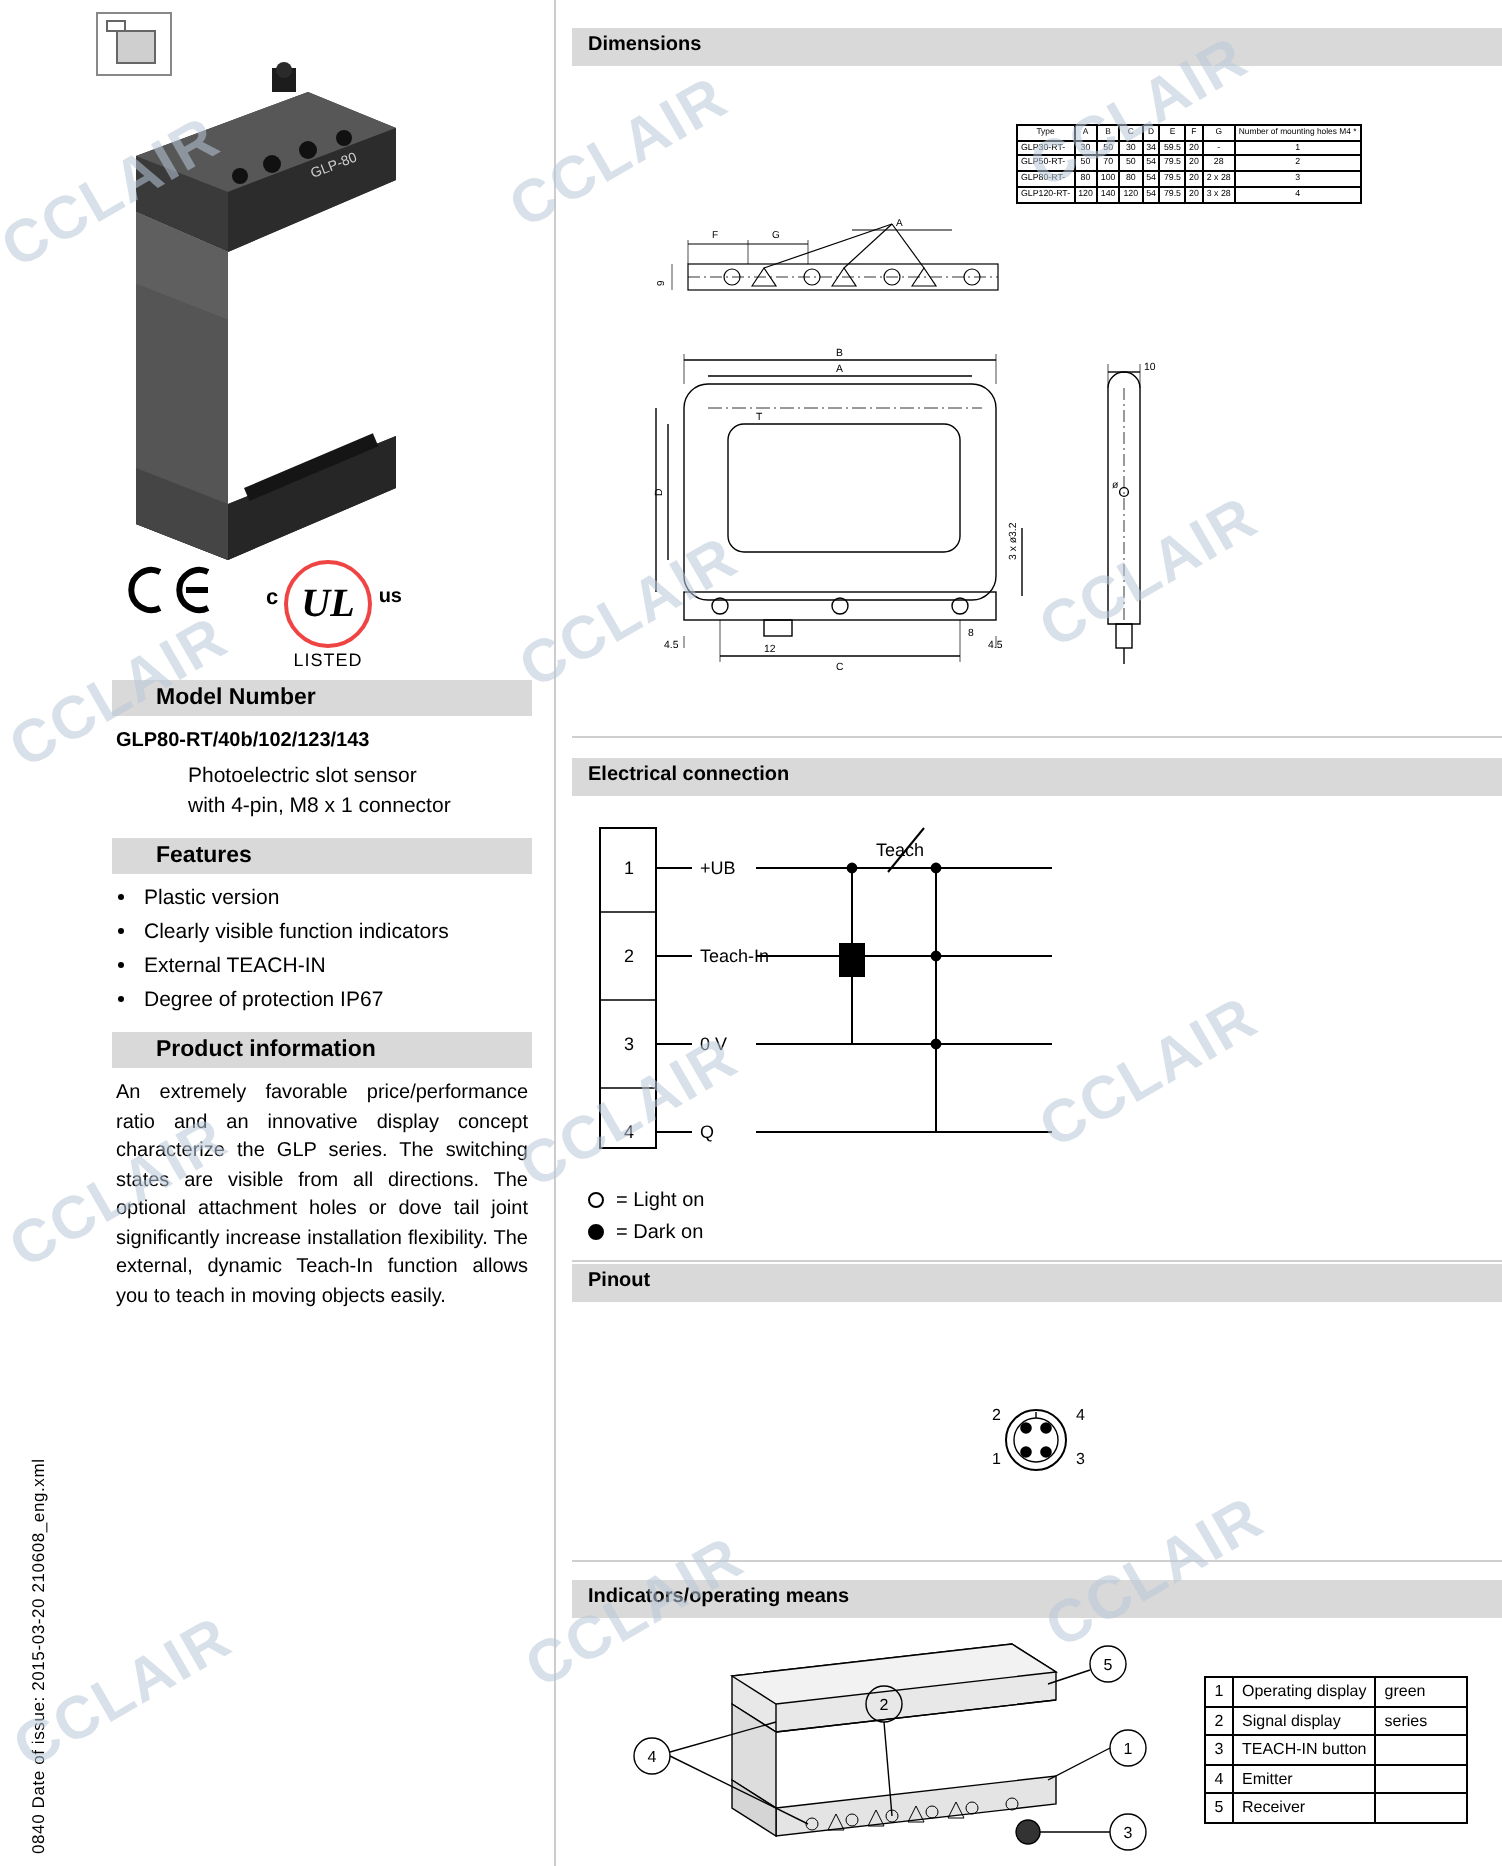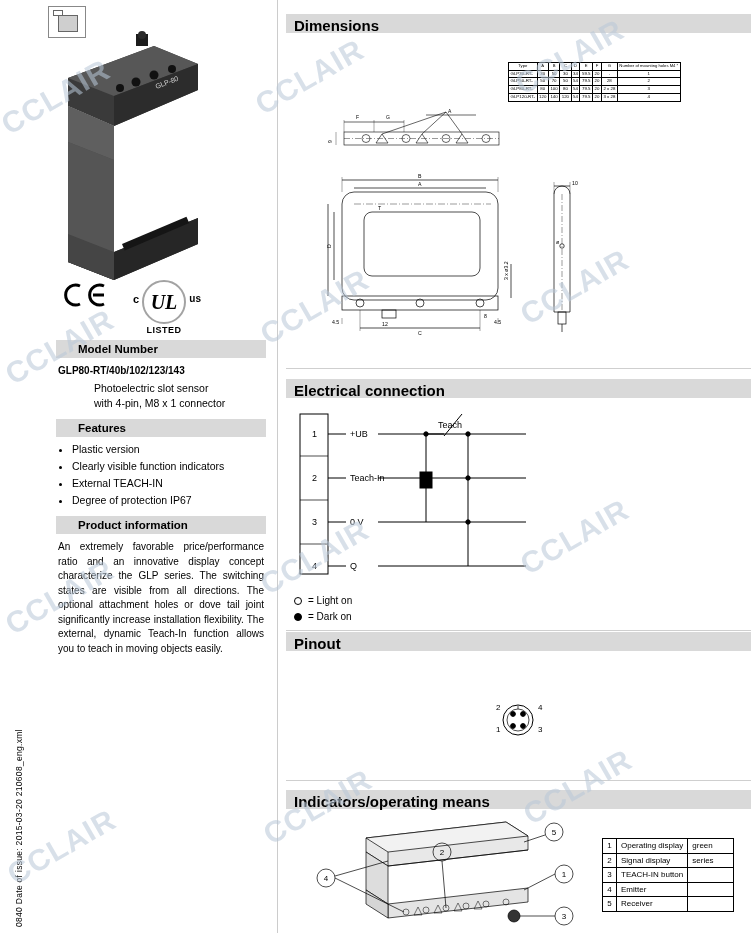--- a/index.html
+++ b/index.html
@@ -48,28 +48,28 @@
   }
 
   
   .sensor { position:absolute; left:58px; top:30px; width:200px; height:290px; }
 
   
   .logos { position:absolute; left:60px; top:282px; width:200px; height:55px; }
   .ce { font-family:"Liberation Serif", serif; font-size:26px; letter-spacing:1px; }
   .ul-wrap { position:absolute; left:82px; top:-2px; text-align:center; }
   .ul-circle {
-    width:44px; height:44px; border:2px solid #a3a3a3; border-radius:50%;
+    width:44px; height:44px; border:2px solid #ef4444; border-radius:50%;
     display:flex; align-items:center; justify-content:center;
     font-family:"Liberation Serif", serif; font-weight:bold; font-size:20px;
     font-style:italic;
   }
   .ul-c { position:absolute; left:-9px; top:13px; font-size:11px; font-weight:bold; }
   .ul-us { position:absolute; right:-15px; top:13px; font-size:10px; font-weight:bold; }
-  .ul-listed { font-size:9px; font-weight:bold; letter-spacing:.5px; margin-top:1px; }
+  .ul-listed { font-size:9px; font-weight:normal; letter-spacing:.5px; margin-top:1px; }
 
   .secbar {
     background:#d9d9d9;
     font-weight:bold;
     font-size:11.5px;
     padding:3px 22px;
     margin-top:10px;
   }
   .modelnum { font-weight:bold; font-size:10px; margin:7px 0 6px 2px; }
   .subtext { font-size:10.5px; margin:0 0 3px 2px;padding-left:36px; }
@@ -88,21 +88,21 @@
     font-size:8.5px;
     letter-spacing:.3px;
   }
   .leftrule { position:absolute; left:277px; top:0; width:1px; height:933px; background:#cccccc; }
 
   
   .right { position:absolute; left:286px; top:0; width:465px; height:933px; }
   .rbar {
     position:absolute; left:0; width:465px; height:19px;
     background:#d9d9d9;
-    font-weight:bold; font-size:15px;
+    font-weight:bold; font-size:10px;
     padding:3px 8px;
   }
   .rrule { position:absolute; left:0; width:465px; height:1px; background:#cfcfcf; }
 
   
   .dimtable {
     position:absolute; border-collapse:collapse; font-size:4.4px;
     left:222px; top:62px;
   }
   .dimtable th, .dimtable td {

